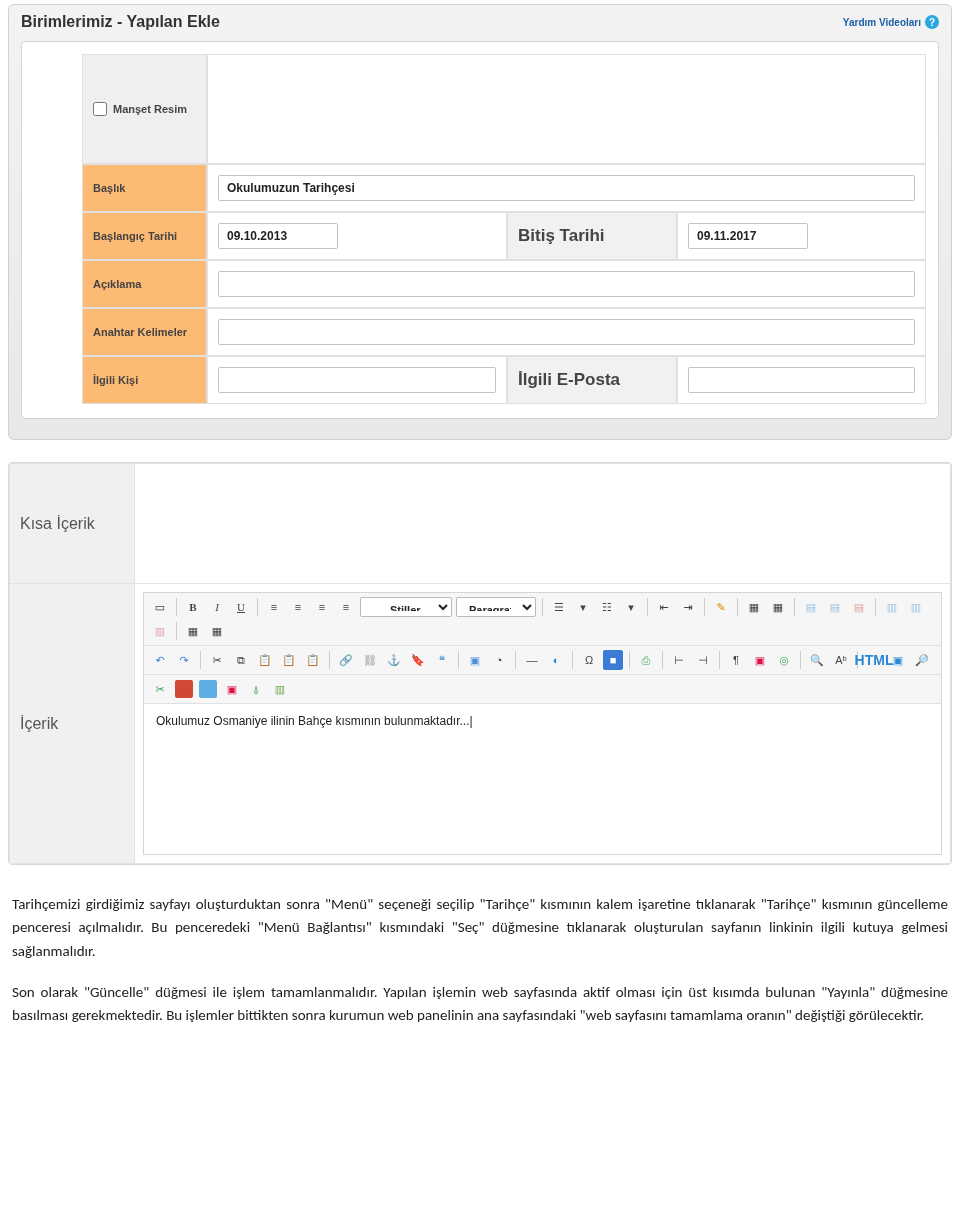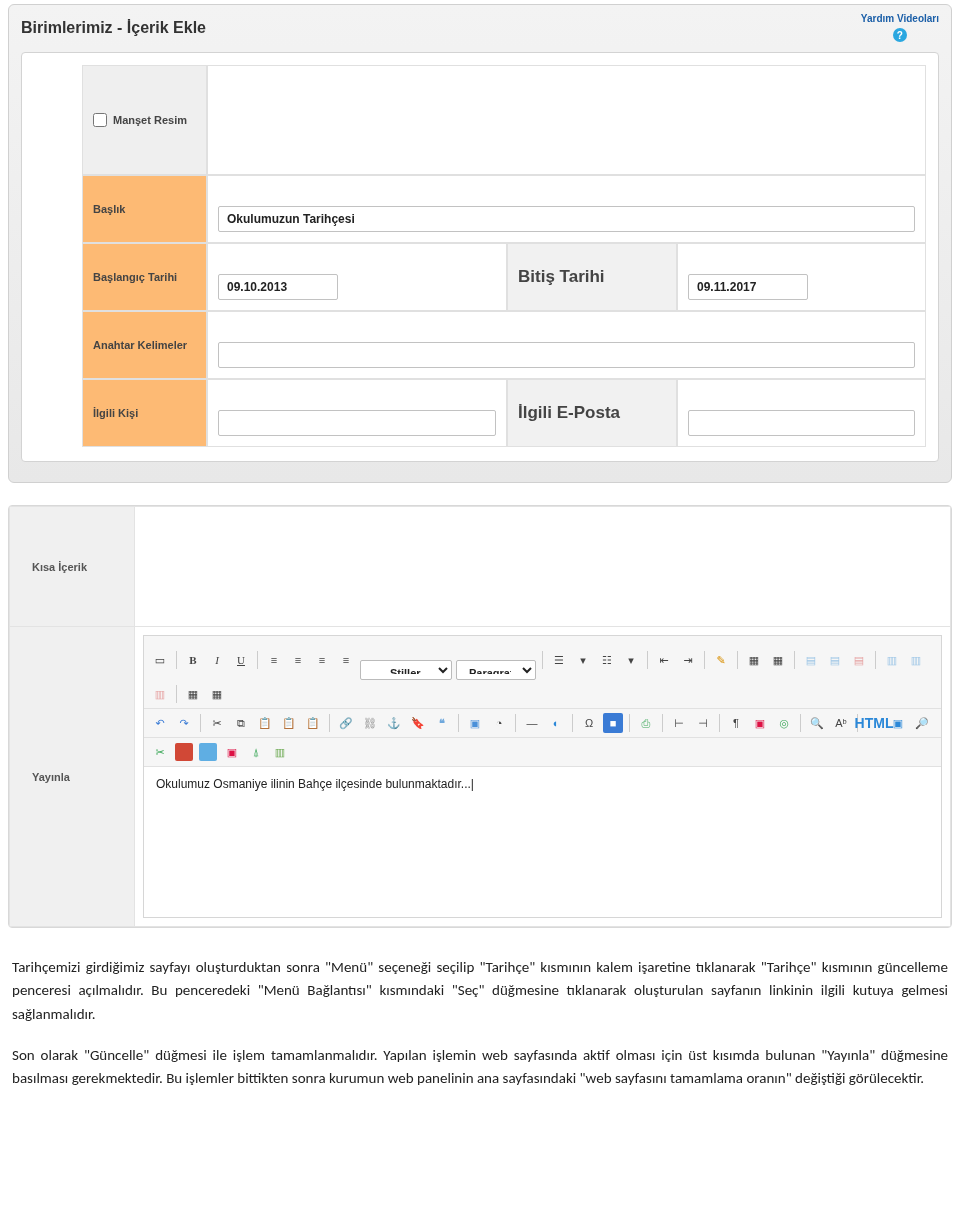--- a/index.html
+++ b/index.html
@@ -1,59 +1,59 @@
 <!DOCTYPE html>
 <html><head>
 <meta charset="utf-8">
 <style>
   * { box-sizing: border-box; margin: 0; padding: 0; }
   body { font-family: Arial, Helvetica, sans-serif; background: #fff; color: #222; width: 960px; }
   .panel { margin: 4px 8px 0 8px; border: 1px solid #d0d0d0; border-radius: 6px; background: #ededed; background: linear-gradient(#f3f3f3,#e8e8e8); }
   .panel-header { display: flex; align-items: center; padding: 8px 12px 10px 12px; }
   .panel-title { font-size: 16px; font-weight: bold; color: #333; }
-  .help { margin-left: auto; display: flex; align-items: center; gap: 4px; font-size: 10px; color: #1b5fa8; font-weight: bold; flex-direction: column; }
+  .help { margin-left: auto; display: flex; align-items: center; gap: 4px; font-size: 10px; color: #1b5fa8; font-weight: bold; }
   .help-icon { width: 14px; height: 14px; border-radius: 50%; background: #2aa7e0; color: #fff; display:inline-flex; align-items:center; justify-content:center; font-size:10px; font-weight:bold; }
   .inner-card { margin: 0 12px 20px 12px; border: 1px solid #d3d3d3; border-radius: 4px; background: #fff; padding: 12px 12px 0 12px; }
   .form-table { width: 100%; border-collapse: separate; border-spacing: 0; padding-left: 48px; }
   .form-table td { border: 1px solid #e0e0e0; padding: 10px 10px; vertical-align: middle; }
   .label-cell { width: 125px; background: #fdba74; font-size: 11px; color: #444; font-weight: bold; }
   .label-cell-mid { width: 170px; background: #f1f1f1; font-size: 17px; color: #444; font-weight: bold; }
   .blank-head { background: #efefef; height: 110px; }
   .big-area { background: #fff; }
-  input[type=text], input.datei, select { font-size: 12px; font-weight: bold; color: #222; padding: 5px 8px; border: 1px solid #c2c2c2; border-radius: 2px; background: #fff; margin-top: 20px; }
+  input[type=text], input.datei, select { font-size: 12px; font-weight: bold; color: #222; padding: 5px 8px; border: 1px solid #c2c2c2; border-radius: 2px; background: #fff; }
   .full { width: 100%; }
   .chkrow { display: flex; align-items: center; gap: 6px; }
   .chkrow input[type=checkbox] { width:14px; height:14px; }
   .sel-wrap { display:inline-flex; align-items:center; }
   .sel-caret { border:1px solid #999; width:16px; height:16px; display:inline-flex; align-items:center; justify-content:center; font-size:9px; margin-left:-1px; background:#f6f6f6; }
   .gap { height: 14px; background:#fff; }
   
   .section2 { margin: 22px 8px 0 8px; border:1px solid #d8d8d8; border-radius:4px; }
   .section2 table { width:100%; border-collapse:collapse; }
   .section2 td { border:1px solid #e3e3e3; }
-  .section2 .lbl { width:125px; background:#f0f0f0; padding:22px; font-size:11px; font-weight:bold; color:#555; vertical-align:middle; }
+  .section2 .lbl { width:125px; background:#f0f0f0; padding:10px; font-size:16px; font-weight:normal; color:#555; vertical-align:middle; }
   .kisa-body { height:120px; background:#fff; }
   .icerik-body { background:#fff; padding:0; }
   .editor { border:1px solid #d6d6d6; margin:8px; }
   .toolbar { border-bottom:1px solid #e1e1e1; padding:4px 6px; display:flex; flex-wrap:wrap; gap:4px; align-items:center; background:#f6f6f6; }
   .tbtn { width:20px; height:20px; display:inline-flex; align-items:center; justify-content:center; font-size:11px; color:#444; border:1px solid transparent; border-radius:2px; cursor:pointer; }
   .tsep { width:1px; height:18px; background:#ccc; margin:0 2px; }
   .tselect { font-size:11px; height:20px; border:1px solid #bbb; background:#fff; }
   .editor-area { min-height:150px; padding:10px 12px; font-size:12px; color:#222; }
   .ico { width:18px; height:18px; border-radius:2px; }
   
   .doc { margin: 28px 12px 12px 12px; font-family: Calibri, Arial, sans-serif; font-size: 15px; line-height: 1.55; color:#222; text-align: justify; }
   .doc p { margin-bottom: 18px; }
 </style>
 </head>
 <body>
 
 <div class="panel">
   <div class="panel-header">
-    <div class="panel-title">Birimlerimiz - İçerik Ekle</div>
+    <div class="panel-title">Birimlerimiz - Yapılan Ekle</div>
     <a class="help">
       <span>Yardım Videoları</span>
       <span class="help-icon">?</span>
     </a>
   </div>
   <div class="inner-card">
     <table class="form-table">
       <tbody>
           <tr>
         <td class="label-cell blank-head">
@@ -68,20 +68,24 @@
         <td class="label-cell">Başlık</td>
         <td colspan="3"><input type="text" class="full" value="Okulumuzun Tarihçesi" style=""></td>
       </tr>
       <tr>
         <td class="label-cell">Başlangıç Tarihi</td>
         <td style="width:300px;"><input type="text" class="datei" style="width: 120px;" value="09.10.2013"></td>
         <td class="label-cell-mid">Bitiş Tarihi</td>
         <td><input type="text" class="datei" style="width: 120px;" value="09.11.2017"></td>
       </tr>
       <tr>
+        <td class="label-cell">Açıklama</td>
+        <td colspan="3"><input type="text" class="full" style=""></td>
+      </tr>
+      <tr>
         <td class="label-cell">Anahtar Kelimeler</td>
         <td colspan="3"><input type="text" class="full" style=""></td>
       </tr>
       <tr>
         <td class="label-cell">İlgili Kişi</td>
         <td><input type="text" class="full" style=""></td>
         <td class="label-cell-mid">İlgili E-Posta</td>
         <td><input type="text" class="full" style=""></td>
       </tr>
     </tbody>
@@ -91,21 +95,21 @@
 </div>
 
 <div class="section2">
   <table>
     <tbody>
         <tr>
       <td class="lbl">Kısa İçerik</td>
       <td class="kisa-body"></td>
     </tr>
     <tr>
-      <td class="lbl" style="height:260px;">Yayınla</td>
+      <td class="lbl" style="height:260px;">İçerik</td>
       <td class="icerik-body">
         <div class="editor">
 
           <div class="toolbar">
             <span class="tbtn">▭</span>
             <span class="tsep"></span>
             <span class="tbtn" style="font-weight:bold;font-family:serif;">B</span>
             <span class="tbtn" style="font-style:italic;font-family:serif;">I</span>
             <span class="tbtn" style="text-decoration:underline;font-family:serif;">U</span>
             <span class="tsep"></span>
@@ -188,21 +192,21 @@
             <span class="tbtn">
                   <span class="ico" style="background:#d14836;display:block;"></span>
                 </span>
             <span class="tbtn">
                   <span class="ico" style="background:#5faee3;display:block;"></span>
                 </span>
             <span class="tbtn" style="color:#d14;">▣</span>
             <span class="tbtn" style="color:#3aa757;">⍋</span>
             <span class="tbtn" style="color:#6aa84f;">▥</span>
           </div>
-          <div class="editor-area" contenteditable="true" style="">Okulumuz Osmaniye ilinin Bahçe ilçesinde bulunmaktadır...|</div>
+          <div class="editor-area" contenteditable="true" style="">Okulumuz Osmaniye ilinin Bahçe kısmının bulunmaktadır...|</div>
         </div>
       </td>
     </tr>
   </tbody>
     </table>
 </div>
 
 <div class="doc">
   <p>Tarihçemizi girdiğimiz sayfayı oluşturduktan sonra "Menü" seçeneği seçilip "Tarihçe" kısmının kalem işaretine tıklanarak "Tarihçe" kısmının güncelleme penceresi açılmalıdır. Bu penceredeki "Menü Bağlantısı" kısmındaki "Seç" düğmesine tıklanarak oluşturulan sayfanın linkinin ilgili kutuya gelmesi sağlanmalıdır.</p>
   <p>Son olarak "Güncelle" düğmesi ile işlem tamamlanmalıdır. Yapılan işlemin web sayfasında aktif olması için üst kısımda bulunan "Yayınla" düğmesine basılması gerekmektedir. Bu işlemler bittikten sonra kurumun web panelinin ana sayfasındaki "web sayfasını tamamlama oranın" değiştiği görülecektir.</p>

